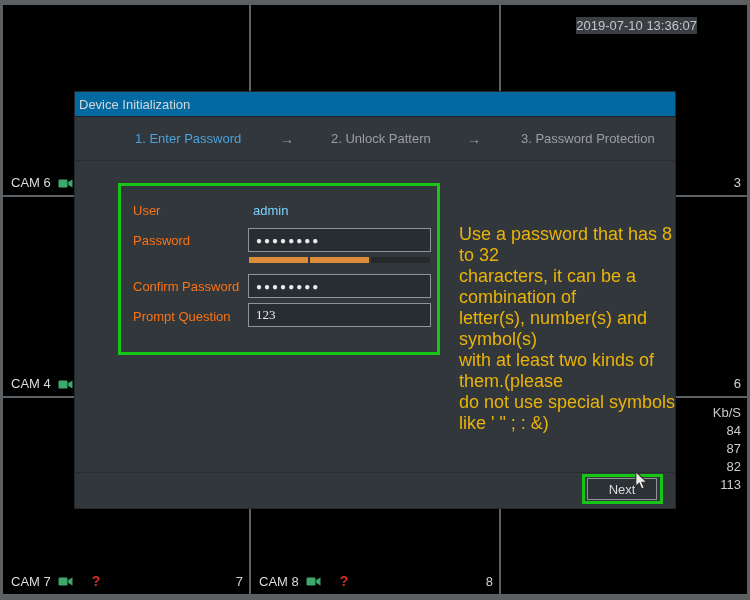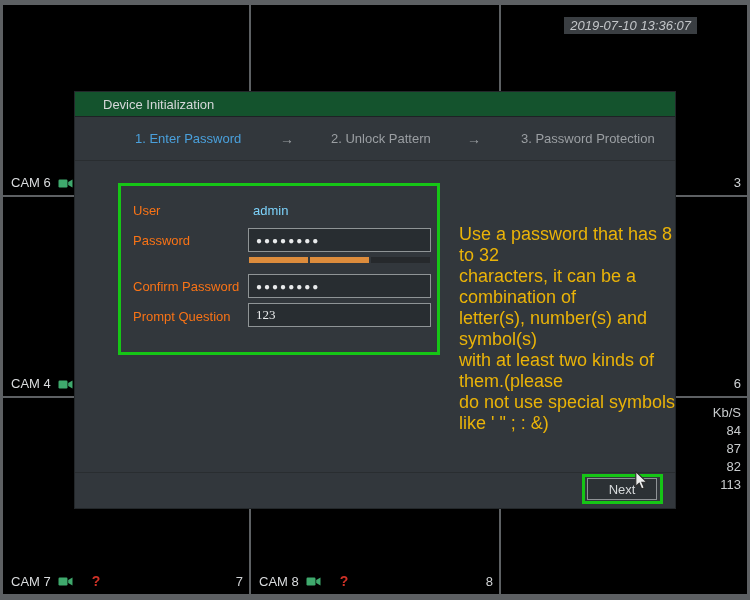--- a/index.html
+++ b/index.html
@@ -28,36 +28,36 @@
   }
   .cam-icon { display:inline-flex; margin-top:1px; }
   .warn { color:#d03227; font-weight:bold; font-size:14px; margin-left:12px; }
   .chan {
     position:absolute; right:6px; bottom:5px;
     color:#d0d3d5; font-size:13px;
   }
   .timestamp {
     position:absolute; right:50px; top:12px;
     background:#3a3e42; color:#c3c6c9;
-    font-size:13px; padding:1px 6px; white-space:nowrap;font-style:italic;
+    font-size:13px; padding:1px 0; white-space:nowrap;
   }
   .bitrate {
     position:absolute; right:6px; top:6px;
     text-align:right; color:#c9ccce; font-size:13px; line-height:18px;margin-left:40px;
   }
 
   
   .dialog {
     position:absolute; left:75px; top:92px; width:600px; height:416px;
     background:#32373c; z-index:10;
     box-shadow:0 0 0 1px #23272a;
   }
   .dialog-title {
-    height:25px; line-height:25px; padding-left:28px;
-    background:#14532d; color:#d6d8da; font-size:13px;
+    height:25px; line-height:25px; padding-left:4px;
+    background:#0369a1; color:#d6d8da; font-size:13px;
     border-bottom:1px solid #1e2225;
   }
   .steps { position:absolute; top:39px; left:0; width:100%; height:18px; font-size:13px; }
   .step { position:absolute; color:#9b9fa3; white-space:nowrap; }
   .step.active { color:#4aa0dc; }
   .step-arrow { position:absolute; color:#9b9fa3; font-size:14px; }
   .sep { position:absolute; left:0; width:100%; height:1px; background:#292d30; }
 
   .form-label { position:absolute; left:58px; color:#f97316; font-size:13px; white-space:nowrap; }
   .form-value { position:absolute; left:178px; color:#7dd3fc; font-size:13px; }

